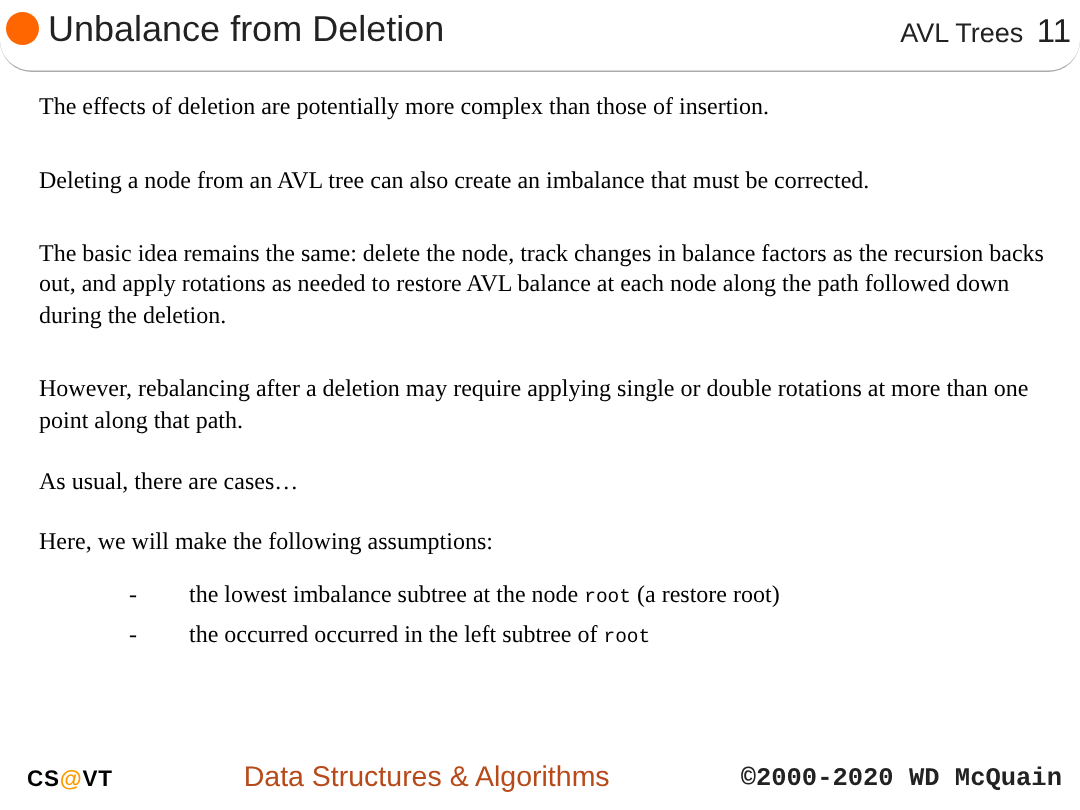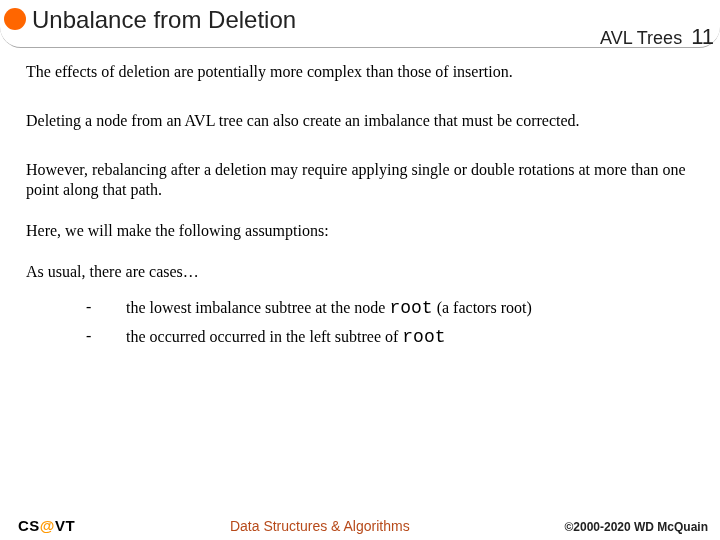--- a/index.html
+++ b/index.html
@@ -1,60 +1,61 @@
 <!DOCTYPE html>
 <html><head>
 <meta charset="utf-8">
 <style>
   * { margin: 0; padding: 0; box-sizing: border-box; border-radius: 21px; }
   html, body { width: 720px; height: 540px; font-family: "Times New Roman", Times, serif; background: #fff; color: #000; overflow: hidden; }
   .slide { position: relative; width: 720px; height: 540px; background: #fff; }
   .header { position: relative; height: 48px; border-bottom: 1px solid #aaa; display: flex; align-items: center; }
   .accent-box { width: 22px; height: 22px; background: #ff6600; margin-left: 4px; margin-right: 6px; margin-top: -10px; }
   .title { font-size: 24px; font-family: Arial, Helvetica, sans-serif; color: #222; margin-top: -8px; }
-  .hdr-right { position: absolute; right: 6px; top: 24px; font-family: Arial, Helvetica, sans-serif; font-size: 18px; color: #222; }
+  .hdr-right { position: absolute; right: 6px; top: 8px; font-family: Arial, Helvetica, sans-serif; font-size: 18px; color: #222; }
   .hdr-right .num { font-size: 22px; margin-left: 4px; }
   .body { padding: 14px 22px 0 26px; font-size: 16px; line-height: 1.3; }
   .para { margin-bottom: 28px; }
   .para.tight { margin-bottom: 14px; margin-top: 20px; }
   .assump { display: flex; margin: 6px 0 6px 60px; }
   .assump .dash { width: 40px; }
   .assump .txt { flex: 1; }
-  code, .mono { font-family: "Courier New", monospace; font-size: 18px; }
-  .footer { position: absolute; left: 0; right: 0; bottom: 6px; height: 30px; display: flex; align-items: flex-end; justify-content: space-between; padding: 0 12px 0 18px; }
+  code, .mono { font-family: "Courier New", monospace; font-size: 13px; }
+  .footer { position: absolute; left: 0; right: 0; bottom: 6px; height: 30px; display: flex; align-items: center; justify-content: space-between; padding: 0 12px 0 18px; }
   .cs-vt { font-family: Arial, Helvetica, sans-serif; font-size: 15px; font-weight: bold; letter-spacing: 0.5px; }
   .cs-vt .at { color: #ff9900; }
-  .course { font-family: Arial, Helvetica, sans-serif; font-size: 14px; color: #b74a1a; }
-  .copy { font-family: Liberation Sans, sans-serif; font-size: 12px; font-weight: bold; color: #222; }
+  .course { font-family: Arial, Helvetica, sans-serif; font-size: 19px; color: #b74a1a; }
+  .copy { font-family: Liberation Mono, monospace; font-size: 17px; font-weight: bold; color: #222; }
 </style>
 </head>
 <body>
 
 <div class="slide">
 
   <div class="header">
     <div class="accent-box"></div>
     <div class="title">Unbalance from Deletion</div>
     <div class="hdr-right">
       <span>AVL Trees</span>
       <span class="num">11</span>
     </div>
   </div>
 
   <div class="body">
     <p class="para">The effects of deletion are potentially more complex than those of insertion.</p>
     <p class="para">Deleting a node from an AVL tree can also create an imbalance that must be corrected.</p>
+    <p class="para">The basic idea remains the same:  delete the node, track changes in balance factors as the recursion backs out, and apply rotations as needed to restore AVL balance at each node along the path followed down during the deletion.</p>
     <p class="para tight">However, rebalancing after a deletion may require applying single or double rotations at more than one point along that path.</p>
+    <p class="para tight">As usual, there are cases…</p>
     <p class="para tight">Here, we will make the following assumptions:</p>
-    <p class="para tight">As usual, there are cases…</p>
 
     <div class="assump">
       <div class="dash">-</div>
       <div class="txt">
-        <span>the lowest imbalance subtree at the node </span><span class="mono">root</span><span> (a factors root)</span>
+        <span>the lowest imbalance subtree at the node </span><span class="mono">root</span><span> (a restore root)</span>
       </div>
     </div>
     <div class="assump">
       <div class="dash">-</div>
       <div class="txt">
         <span>the occurred occurred in the left subtree of </span><span class="mono">root</span>
       </div>
     </div>
   </div>
 

